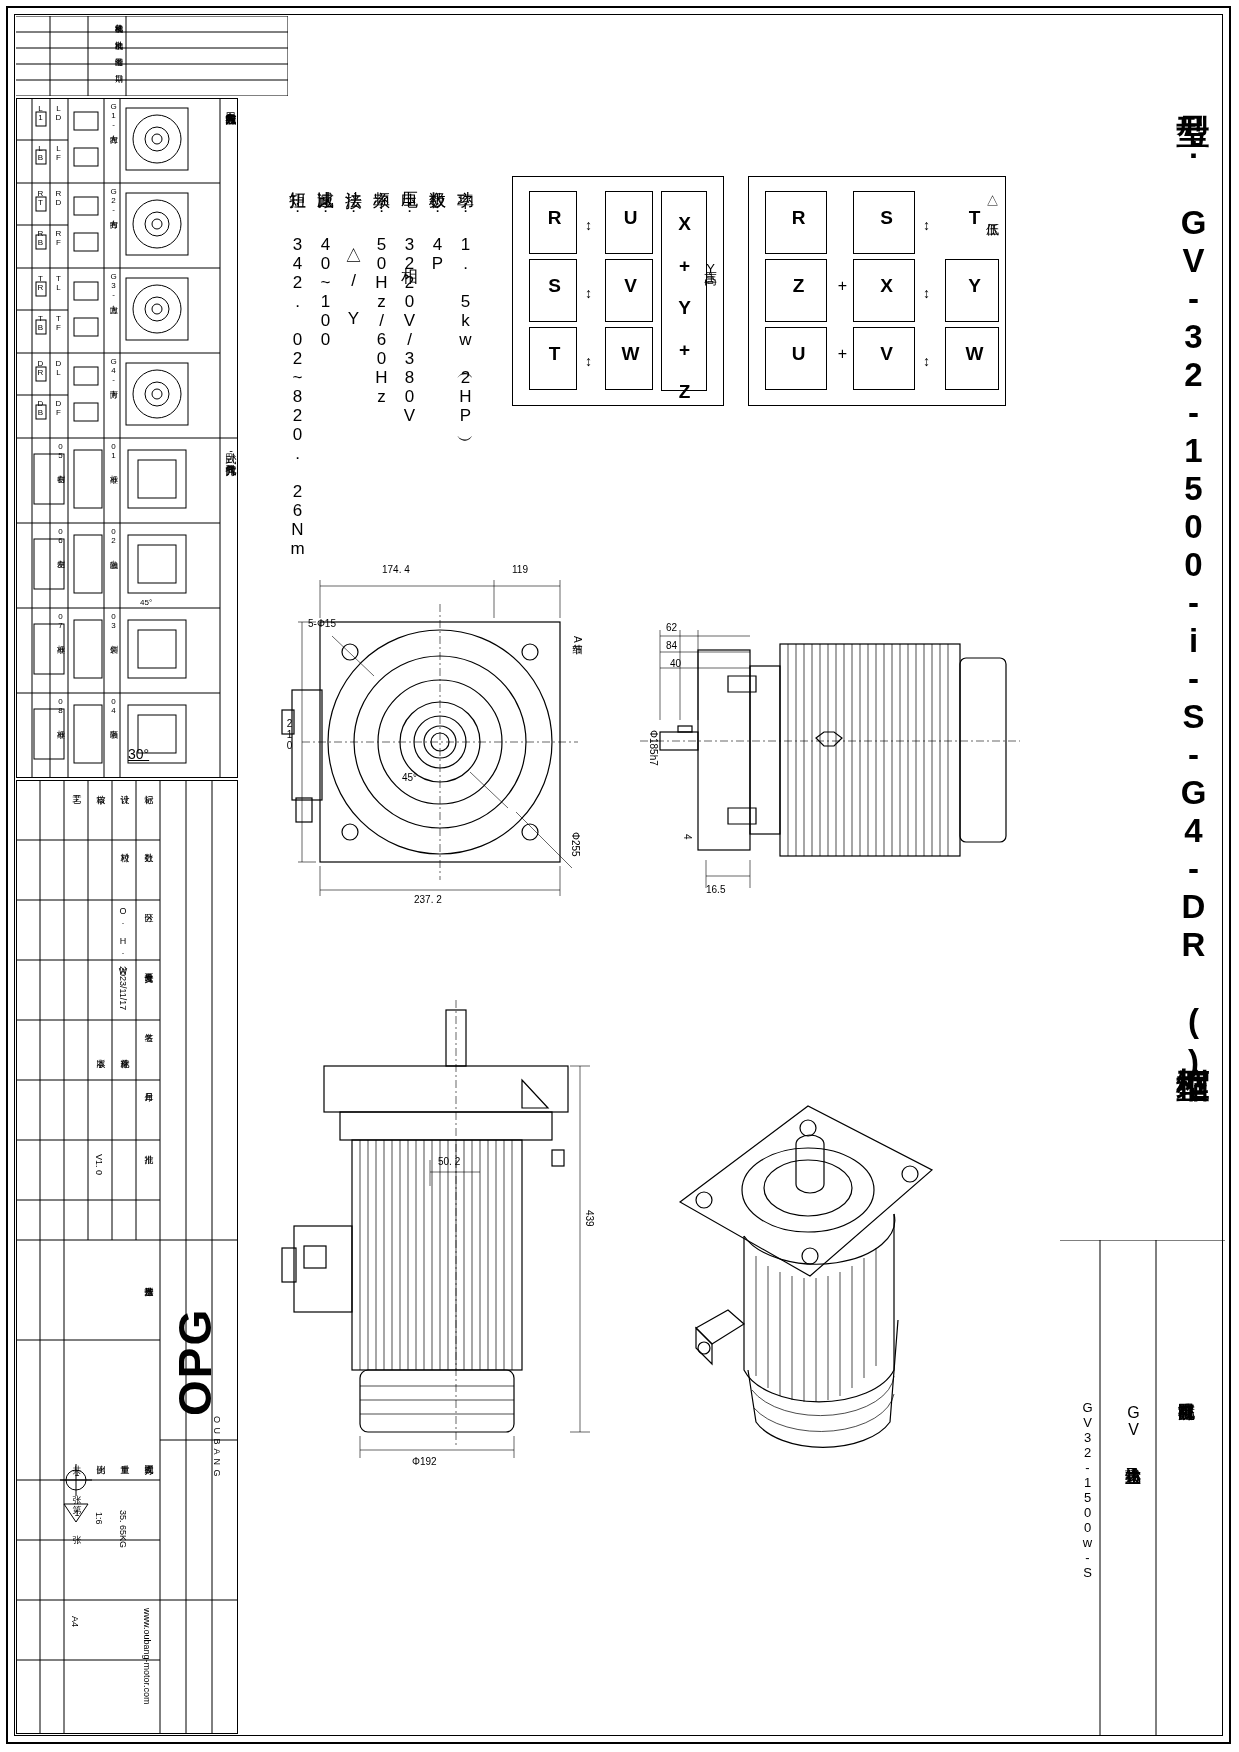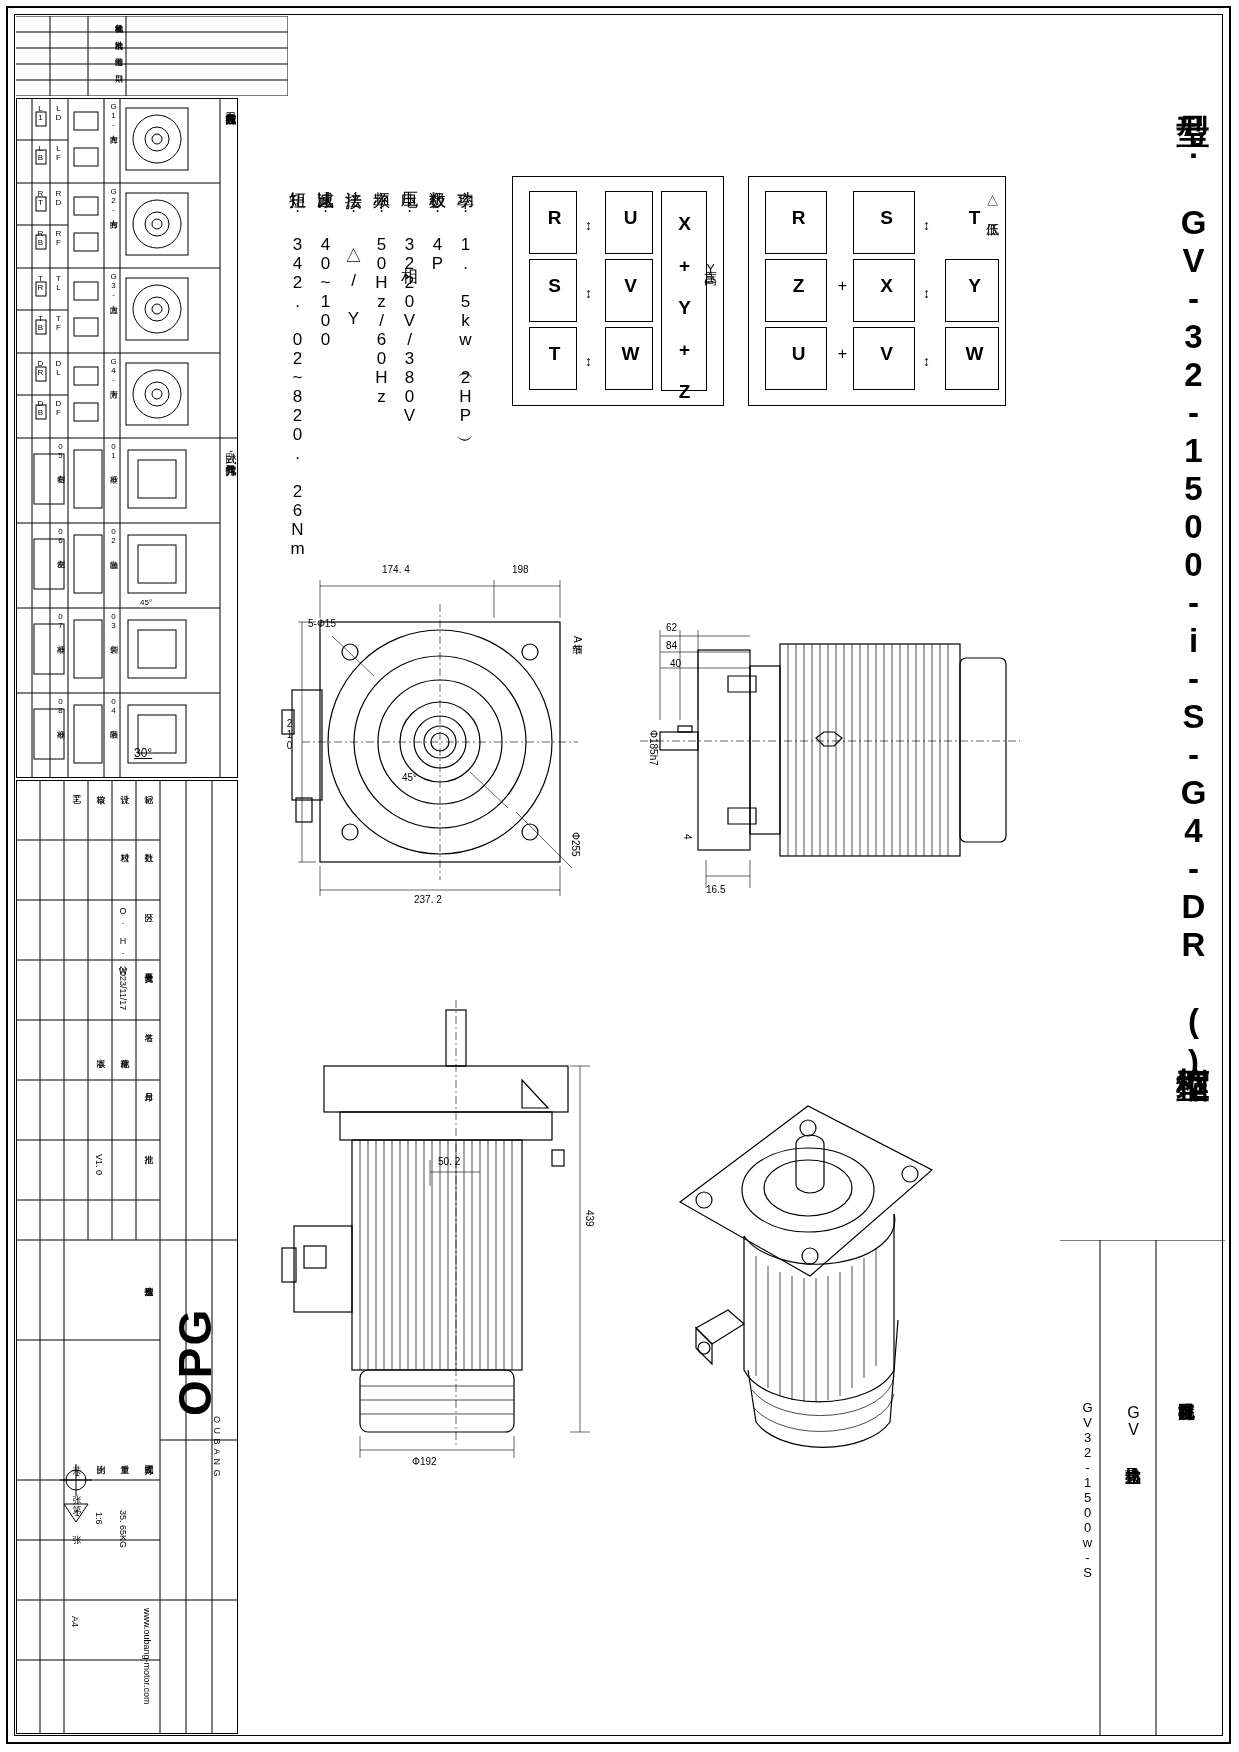--- a/index.html
+++ b/index.html
@@ -275,21 +275,21 @@
     <div class="v" style="position:absolute;left:38px;top:216px;font-size:8px;">TF</div>
     <div class="v" style="position:absolute;left:20px;top:176px;font-size:8px;">TR</div>
     <div class="v" style="position:absolute;left:20px;top:216px;font-size:8px;">TB</div>
 
     <div class="v" style="position:absolute;left:38px;top:261px;font-size:8px;">DL</div>
     <div class="v" style="position:absolute;left:38px;top:301px;font-size:8px;">DF</div>
     <div class="v" style="position:absolute;left:20px;top:261px;font-size:8px;">DR</div>
     <div class="v" style="position:absolute;left:20px;top:301px;font-size:8px;">DB</div>
 
     <div style="position:absolute;left:124px;top:500px;font-size:8px;">45°</div>
-    <div style="position:absolute;left:118px;top:648px;font-size:12px;text-decoration:underline;">30°</div>
+    <div style="position:absolute;left:112px;top:648px;font-size:14px;text-decoration:underline;">30°</div>
   </div>
 
   <div style="position:absolute;left:280px;top:560px;width:320px;height:370px;">
     <svg width="320" height="370" viewBox="0 0 320 370">
       <g class="ln" stroke-width="1.2">
         <rect x="40" y="62" width="240" height="240"></rect>
         <circle cx="160" cy="182" r="112"></circle>
         <circle cx="160" cy="182" r="86"></circle>
         <circle cx="160" cy="182" r="62"></circle>
         <circle cx="160" cy="182" r="40"></circle>
@@ -321,21 +321,21 @@
         <line x1="18" y1="302" x2="36" y2="302"></line>
         <line x1="40" y1="330" x2="280" y2="330"></line>
         <line x1="40" y1="306" x2="40" y2="336"></line>
         <line x1="280" y1="306" x2="280" y2="336"></line>
         <line x1="236" y1="252" x2="292" y2="308"></line>
         <line x1="94" y1="116" x2="52" y2="76"></line>
         <line x1="190" y1="212" x2="228" y2="248"></line>
       </g>
     </svg>
     <div class="dim" style="left:102px;top:4px;">174. 4</div>
-    <div class="dim" style="left:232px;top:4px;">198</div>
+    <div class="dim" style="left:232px;top:4px;">119</div>
     <div class="dimv v" style="left:4px;top:158px;">210</div>
     <div class="dim" style="left:134px;top:334px;">237. 2</div>
     <div class="vt" style="position:absolute;left:290px;top:272px;font-size:10px;">Φ255</div>
     <div class="dim" style="left:28px;top:58px;">5-Φ15</div>
     <div class="dim" style="left:122px;top:212px;">45°</div>
     <div class="vt" style="position:absolute;left:290px;top:76px;font-size:10px;">细节A</div>
   </div>
 
   <div style="position:absolute;left:620px;top:620px;width:420px;height:300px;">
     <svg width="420" height="300" viewBox="0 0 420 300">

